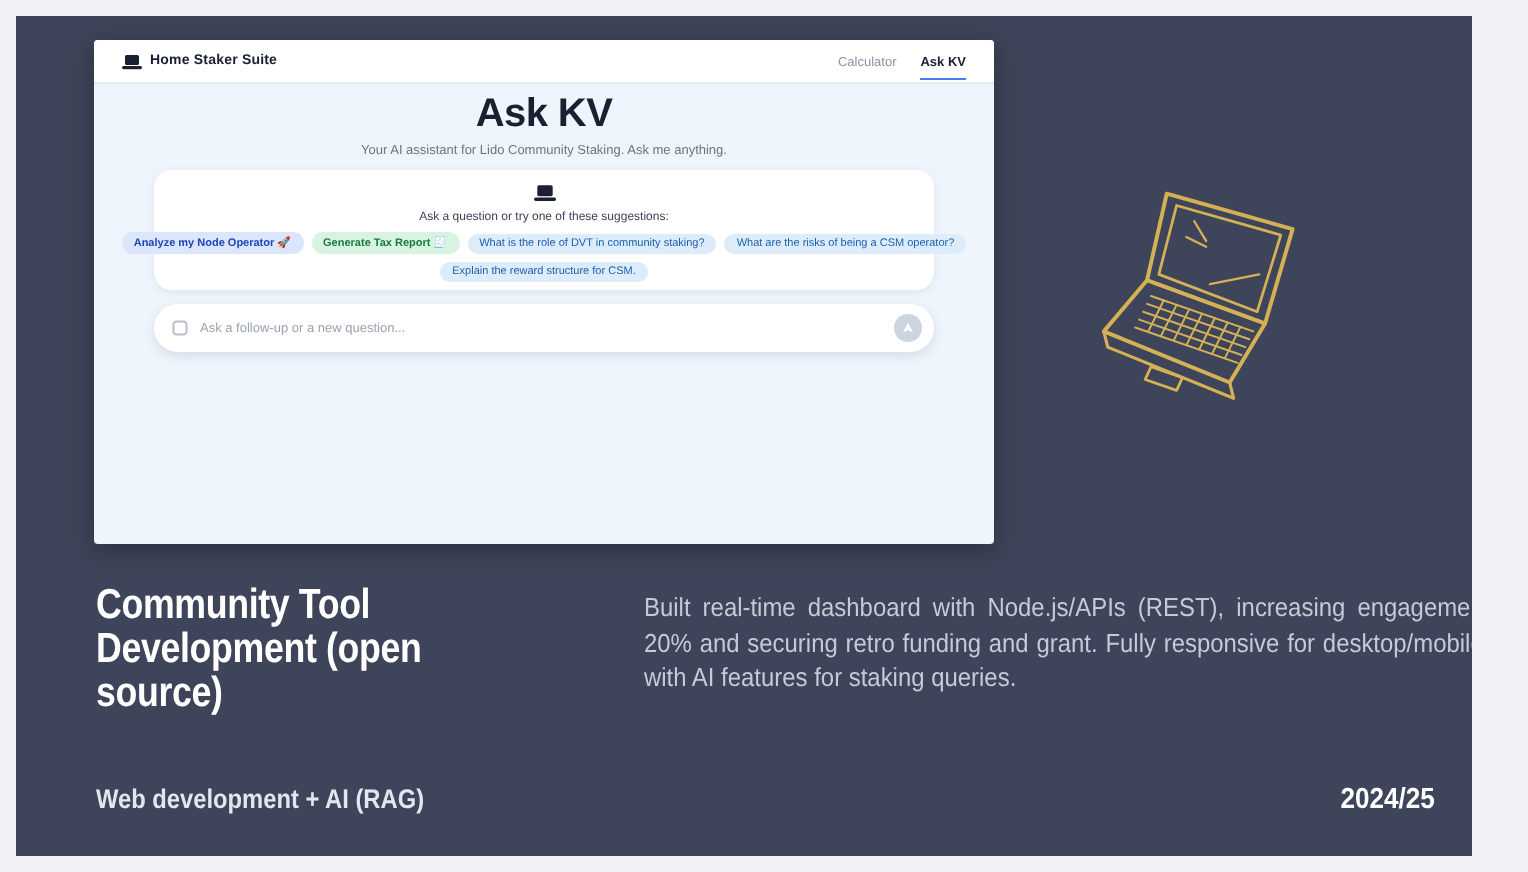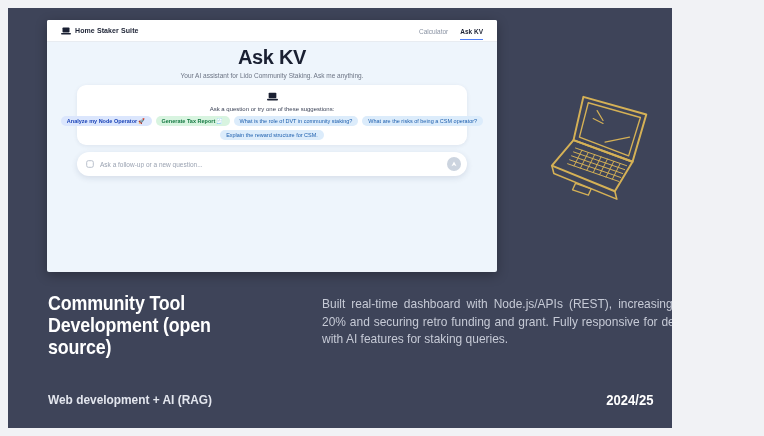--- a/index.html
+++ b/index.html
@@ -1,18 +1,18 @@
 <!DOCTYPE html>
 <html><head>
 <meta charset="utf-8">
 <style>
   * { margin:0; padding:0; box-sizing:border-box; }
   html,body { width:764px; height:436px; background:#f1f2f5; font-family:"Liberation Sans", sans-serif; overflow:hidden; }
   .stage { position:relative; width:764px; height:436px; background:#f1f2f5; }
-  .slide { position:absolute; left:8px; top:8px; width:664px; height:420px; background:#3e4459; overflow:hidden; }
+  .slide { position:absolute; left:8px; top:8px; width:728px; height:420px; background:#3e4459; overflow:hidden; }
 
   
   .app-shot { position:absolute; left:39px; top:12px; width:450px; height:252px; background:#eef5fc; border-radius:2px; box-shadow:0 3px 12px rgba(0,0,0,.3); overflow:hidden; }
   .app-header { height:22px; background:#ffffff; border-bottom:1px solid #e8ecf1; display:flex; align-items:center; justify-content:space-between; padding:0 14px; }
   .brand { display:flex; align-items:center; gap:4px; }
   .brand-label { font-size:7px; font-weight:bold; color:#1a2032; letter-spacing:.1px; }
   .app-nav { display:flex; align-items:center; gap:12px; }
   .nav-item { font-size:6.5px; color:#8a93a3; cursor:pointer; padding:6px 0 4px; }
   .nav-item.active { color:#1a2032; font-weight:bold; border-bottom:1.5px solid #4c7bf4; }
   .hero-title { position:absolute; left:0; top:26px; width:100%; text-align:center; font-size:20px; font-weight:800; color:#1a2032; letter-spacing:-.3px; }

